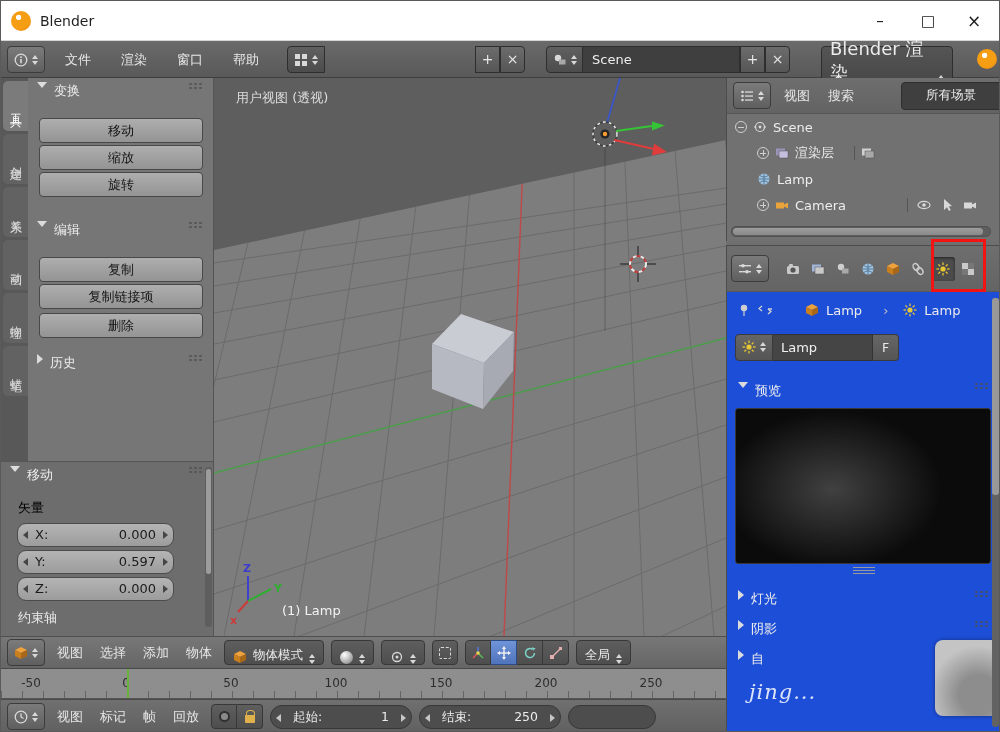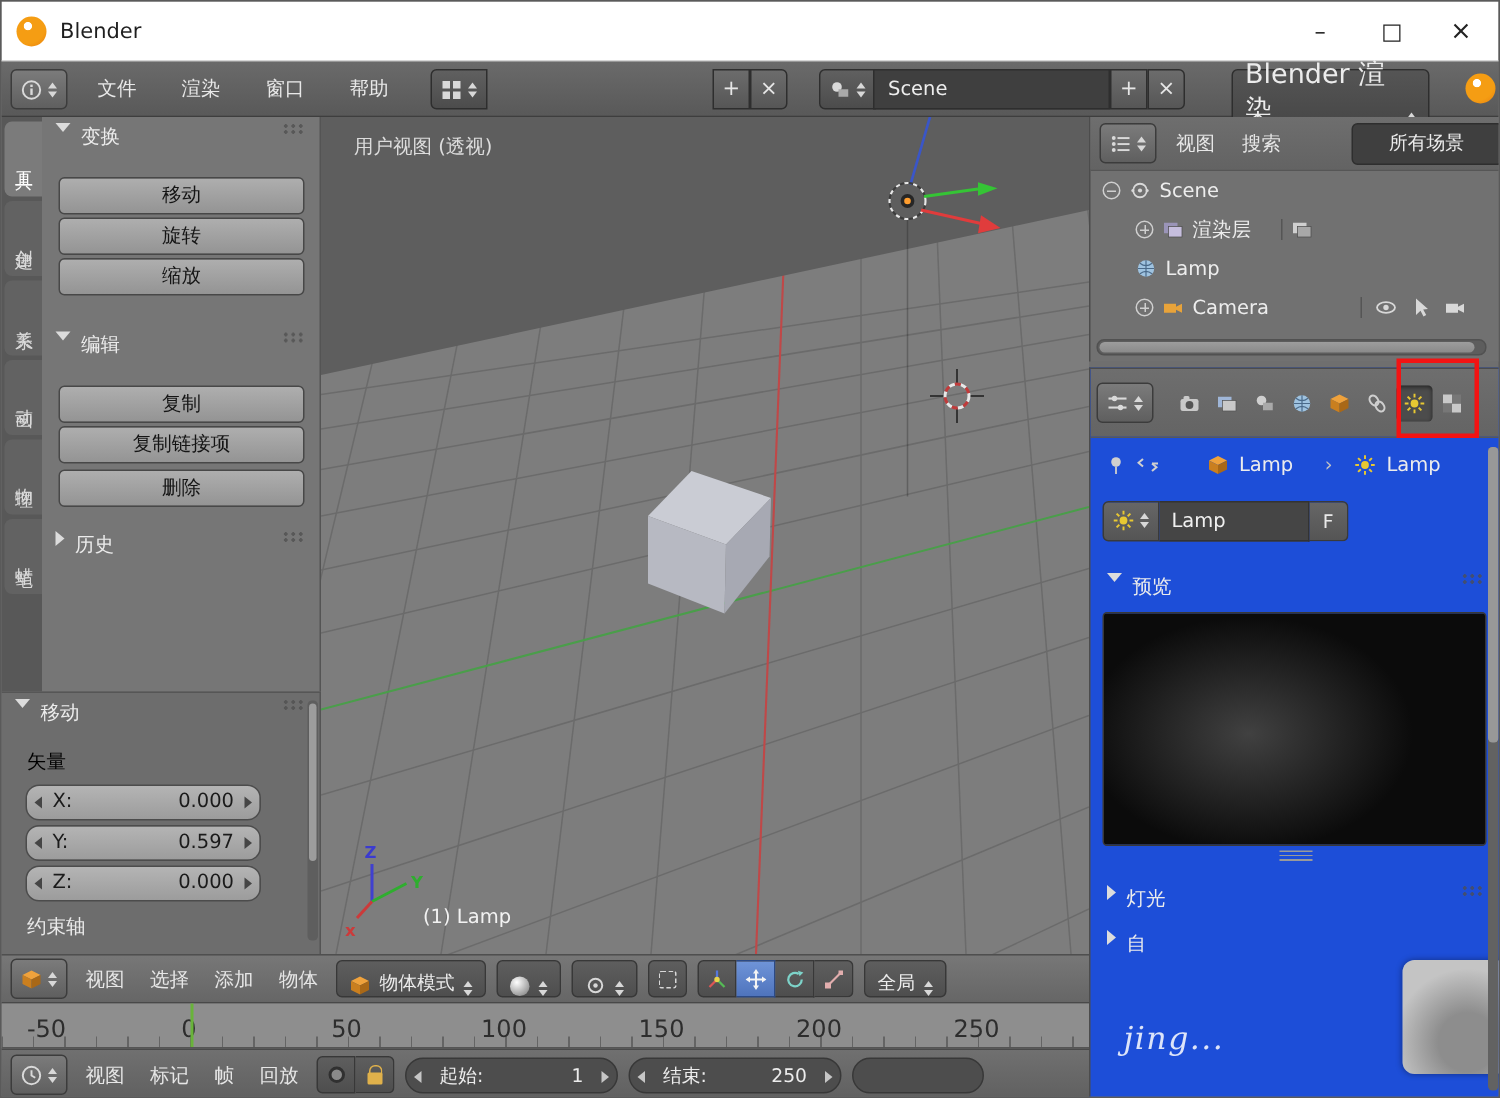--- a/index.html
+++ b/index.html
@@ -64,21 +64,21 @@
   .mgroup{display:flex;flex:none}
   .mgroup .hbtn{border-radius:0;border-left-width:0}
   .mgroup .hbtn:first-child{border-radius:4px 0 0 4px;border-left-width:1px}
   .mgroup .hbtn:last-child{border-radius:0 4px 4px 0}
   .sphere{width:13px;height:13px;border-radius:50%;background:radial-gradient(circle at 35% 30%,#fff,#9e9e9e 70%,#6e6e6e)}
   .dashsq{width:12px;height:12px;border:1.4px dashed #d8d8d8;border-radius:2px}
 
   
   .truler{position:absolute;left:0;top:668px;width:725px;height:30px;background:#8e8e8e;border-bottom:1px solid #555}
   .truler::before{content:"";position:absolute;left:0;right:0;bottom:0;height:7px;background:repeating-linear-gradient(90deg,rgba(50,50,50,.45) 0 1px,transparent 1px 21px)}
-  .tick{position:absolute;top:7px;transform:translateX(-50%);color:#2d2d2d;font-size:16px}
+  .tick{position:absolute;top:7px;transform:translateX(-50%);color:#2d2d2d;font-size:12px}
   .framebar{position:absolute;left:126px;top:0;width:2px;height:100%;background:#69b33a}
   .theader{position:absolute;left:0;top:698px;width:725px;height:34px;background:linear-gradient(#707070,#606060);border-top:1px solid #4a4a4a;display:flex;align-items:center;gap:7px;padding:0 6px}
   .rangef{position:relative;height:24px;background:#4d4d4d;border:1px solid #383838;border-radius:12px;color:#ececec;font-size:12.5px;line-height:22px;flex:none}
   .rangef .lab{position:absolute;left:22px}
   .rangef .val{position:absolute;right:22px}
   .rangef .arrL{border-right-color:#c6c6c6;top:8px}
   .rangef .arrR{border-left-color:#c6c6c6;top:8px}
   .recdot{width:11px;height:11px;border-radius:50%;border:2px solid #303030;background:#8a8a8a}
   .lock{width:10px;height:8px;background:#e0b14b;border-radius:1px;position:relative;margin-top:4px}
   .lock::before{content:"";position:absolute;left:1.5px;top:-5px;width:7px;height:6px;border:1.6px solid #e0b14b;border-bottom:none;border-radius:4px 4px 0 0}
@@ -196,22 +196,22 @@
   </div>
 
   <div class="tshelf">
     <div class="p-hdr" style="margin-top:4px">
       <span class="tri-d"></span>
       <span>变换</span>
       <span class="grips"></span>
     </div>
     <div style="height:12px"></div>
     <a class="tbtn">移动</a>
+    <a class="tbtn">缩放</a>
     <a class="tbtn">旋转</a>
-    <a class="tbtn">缩放</a>
     <div style="height:8px"></div>
 
     <div class="p-hdr" style="margin-top:14px">
       <span class="tri-d"></span>
       <span>编辑</span>
       <span class="grips"></span>
     </div>
     <div style="height:12px"></div>
     <a class="tbtn">复制</a>
     <a class="tbtn">复制链接项</a>
@@ -694,20 +694,25 @@
     <div class="previewbox"></div>
     <div class="pgrip"></div>
 
     <div class="p-hdr" style="margin-top:16px">
       <span class="tri-r"></span>
       <span>灯光</span>
       <span class="grips"></span>
     </div>
     <div class="p-hdr" style="margin-top:6px">
       <span class="tri-r"></span>
+      <span>阴影</span>
+      <span class="grips"></span>
+    </div>
+    <div class="p-hdr" style="margin-top:6px">
+      <span class="tri-r"></span>
       <span>自</span>
     </div>
 
     <div class="cornerbox"></div>
     <div class="watermark">jing...</div>
     <div class="pvscroll">
         <i></i>
       </div>
   </div>
 

